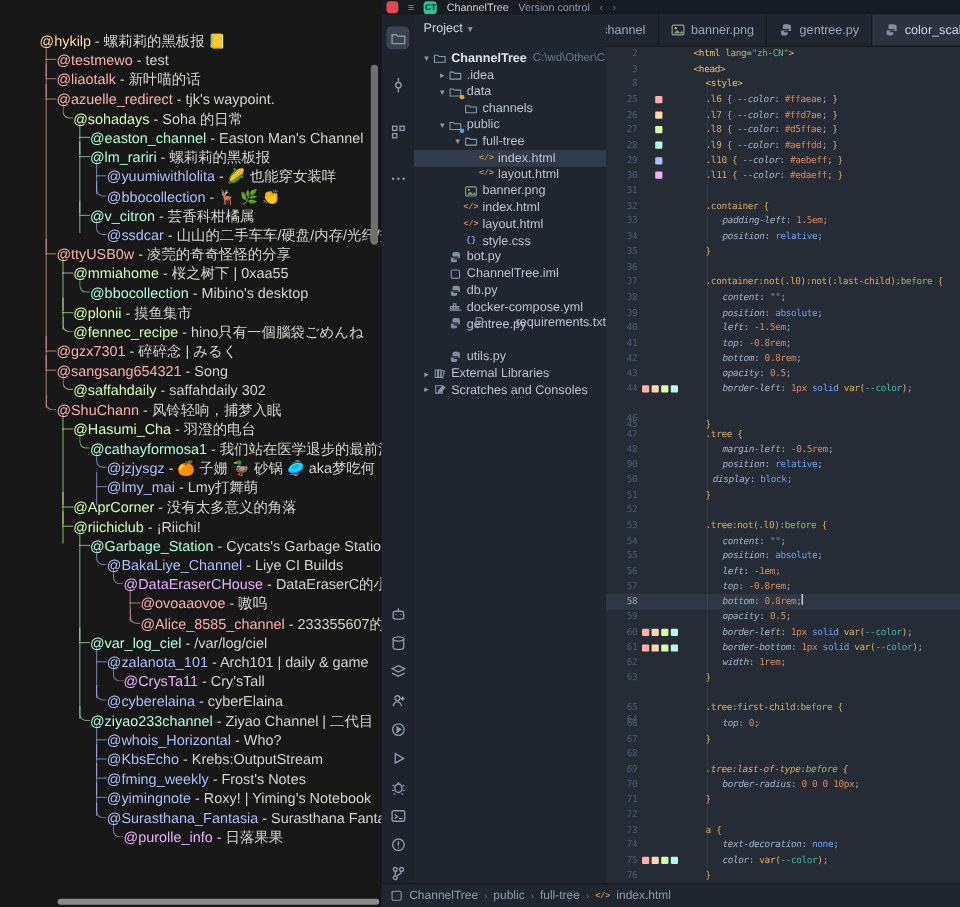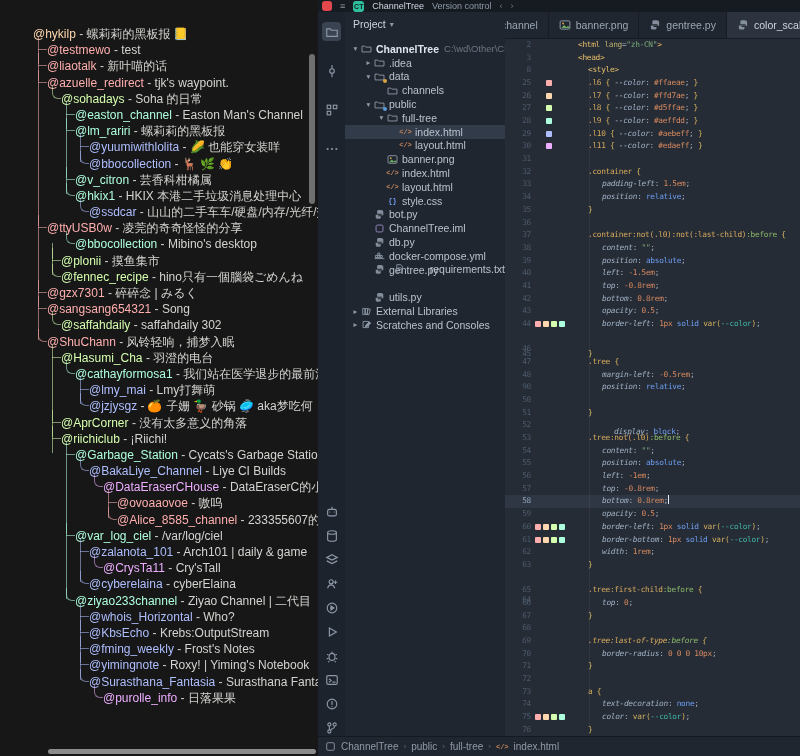--- a/index.html
+++ b/index.html
@@ -128,37 +128,37 @@
                         <div class="node" style="--c: #aebeff;">
                           <div class="row"><span class="elbow last"></span><a class="handle" href="#">@bbocollection</a><span class="desc"> - 🦌 🌿 👏</span></div>
                         </div>
                       </div>
                     </div>
                     <div class="node" style="--c: #aeffdd;">
                       <span class="vline"></span>
                       <div class="row"><span class="elbow"></span><a class="handle" href="#">@v_citron</a><span class="desc"> - 芸香科柑橘属</span></div>
                     </div>
                     <div class="node" style="--c: #aeffdd;">
-                      <div class="row"><span class="elbow last"></span><a class="handle" href="#">@hkix1</a><span class="desc"> - HKIX 本港二手垃圾消息处理中心</span></div>
                       <div class="kids">
                         <div class="node" style="--c: #aebeff;">
                           <div class="row"><span class="elbow last"></span><a class="handle" href="#">@ssdcar</a><span class="desc"> - 山山的二手车车/硬盘/内存/光纤/交换机</span></div>
                         </div>
                       </div>
                     </div>
                   </div>
                 </div>
               </div>
             </div>
             <div class="node" style="--c: #ffaeae;">
               <span class="vline"></span>
               <div class="row"><span class="elbow"></span><a class="handle" href="#">@ttyUSB0w</a><span class="desc"> - 凌莞的奇奇怪怪的分享</span></div>
               <div class="kids">
                 <div class="node" style="--c: #d5ffae;">
                   <span class="vline"></span>
+                  <div class="row"><span class="elbow"></span><a class="handle" href="#">@mmiahome</a><span class="desc"> - 桜之树下 | 0xaa55</span></div>
                   <div class="kids">
                     <div class="node" style="--c: #aeffdd;">
                       <div class="row"><span class="elbow last"></span><a class="handle" href="#">@bbocollection</a><span class="desc"> - Mibino's desktop</span></div>
                     </div>
                   </div>
                 </div>
                 <div class="node" style="--c: #d5ffae;">
                   <span class="vline"></span>
                   <div class="row"><span class="elbow"></span><a class="handle" href="#">@plonii</a><span class="desc"> - 摸鱼集市</span></div>
                 </div>
@@ -184,25 +184,25 @@
               <div class="row"><span class="elbow last"></span><a class="handle" href="#">@ShuChann</a><span class="desc"> - 风铃轻响，捕梦入眠</span></div>
               <div class="kids">
                 <div class="node" style="--c: #d5ffae;">
                   <span class="vline"></span>
                   <div class="row"><span class="elbow"></span><a class="handle" href="#">@Hasumi_Cha</a><span class="desc"> - 羽澄的电台</span></div>
                   <div class="kids">
                     <div class="node" style="--c: #aeffdd;">
                       <div class="row"><span class="elbow last"></span><a class="handle" href="#">@cathayformosa1</a><span class="desc"> - 我们站在医学退步的最前沿</span></div>
                       <div class="kids">
                         <div class="node" style="--c: #aebeff;">
+                          <div class="row"><span class="elbow last"></span><a class="handle" href="#">@jzjysgz</a><span class="desc"> - 🍊 子姗 🦆 砂锅 🥏 aka梦吃何</span></div>
+                        </div>
+                        <div class="node" style="--c: #aebeff;">
                           <span class="vline"></span>
                           <div class="row"><span class="elbow"></span><a class="handle" href="#">@lmy_mai</a><span class="desc"> - Lmy打舞萌</span></div>
-                        </div>
-                        <div class="node" style="--c: #aebeff;">
-                          <div class="row"><span class="elbow last"></span><a class="handle" href="#">@jzjysgz</a><span class="desc"> - 🍊 子姗 🦆 砂锅 🥏 aka梦吃何</span></div>
                         </div>
                       </div>
                     </div>
                   </div>
                 </div>
                 <div class="node" style="--c: #d5ffae;">
                   <span class="vline"></span>
                   <div class="row"><span class="elbow"></span><a class="handle" href="#">@AprCorner</a><span class="desc"> - 没有太多意义的角落</span></div>
                 </div>
                 <div class="node" style="--c: #d5ffae;">
@@ -645,21 +645,21 @@
           <div class="cline" style="top: 229.24px;"><span class="lnum">40</span><span class="ctext" style="left: 97px;"><span class="t-p">left</span><span class="t-u">: </span><span class="t-n">-1.5em</span><span class="t-u">;</span></span></div>
           <div class="cline" style="top: 241.92px;"><span class="lnum">41</span><span class="ctext" style="left: 97px;"><span class="t-p">top</span><span class="t-u">: </span><span class="t-n">-0.8rem</span><span class="t-u">;</span></span></div>
           <div class="cline" style="top: 254.6px;"><span class="lnum">42</span><span class="ctext" style="left: 97px;"><span class="t-p">bottom</span><span class="t-u">: </span><span class="t-n">0.8rem</span><span class="t-u">;</span></span></div>
           <div class="cline" style="top: 267.28px;"><span class="lnum">43</span><span class="ctext" style="left: 97px;"><span class="t-p">opacity</span><span class="t-u">: </span><span class="t-n">0.5</span><span class="t-u">;</span></span></div>
           <div class="cline" style="top: 279.96px;"><span class="lnum">44</span><span class="sw" style="background: rgb(255, 174, 174); left: 30px;"></span><span class="sw" style="background: rgb(255, 215, 174); left: 38px;"></span><span class="sw" style="background: rgb(213, 255, 174); left: 46px;"></span><span class="sw" style="background: rgb(174, 255, 221); left: 54px;"></span><span class="ctext" style="left: 97px;"><span class="t-p">border-left</span><span class="t-u">: </span><span class="t-n">1px</span><span class="t-x"> </span><span class="t-v">solid</span><span class="t-x"> </span><span class="t-b">var(</span><span class="t-w">--color</span><span class="t-b">)</span><span class="t-u">;</span></span></div>
           <div class="cline" style="top: 310px;"><span class="lnum">45</span><span class="ctext" style="left: 83px;"><span class="t-b">}</span></span></div>
           <div class="cline" style="top: 305.32px;"><span class="lnum">46</span><span class="ctext" style="left: 83px;"></span></div>
           <div class="cline" style="top: 318px;"><span class="lnum">47</span><span class="ctext" style="left: 83px;"><span class="t-l">.tree </span><span class="t-b">{</span></span></div>
           <div class="cline" style="top: 330.68px;"><span class="lnum">48</span><span class="ctext" style="left: 97px;"><span class="t-p">margin-left</span><span class="t-u">: </span><span class="t-n">-0.5rem</span><span class="t-u">;</span></span></div>
           <div class="cline" style="top: 343.36px;"><span class="lnum">90</span><span class="ctext" style="left: 97px;"><span class="t-p">position</span><span class="t-u">: </span><span class="t-v">relative</span><span class="t-u">;</span></span></div>
-          <div class="cline" style="top: 356.04px;"><span class="lnum">50</span><span class="ctext" style="left: 109px; margin-top: 32px;"><span class="t-p">display</span><span class="t-u">: </span><span class="t-v">block</span><span class="t-u">;</span></span></div>
+          <div class="cline" style="top: 356.04px;"><span class="lnum">50</span><span class="ctext" style="left: 89px;"><span class="t-p">display</span><span class="t-u">: </span><span class="t-v">block</span><span class="t-u">;</span></span></div>
           <div class="cline" style="top: 368.72px;"><span class="lnum">51</span><span class="ctext" style="left: 83px;"><span class="t-b">}</span></span></div>
           <div class="cline" style="top: 381.4px;"><span class="lnum">52</span><span class="ctext" style="left: 83px;"></span></div>
           <div class="cline" style="top: 394.08px;"><span class="lnum">53</span><span class="ctext" style="left: 83px;"><span class="t-l">.tree:not(.l0)</span><span class="t-e">:before </span><span class="t-b">{</span></span></div>
           <div class="cline" style="top: 406.76px;"><span class="lnum">54</span><span class="ctext" style="left: 97px;"><span class="t-p">content</span><span class="t-u">: </span><span class="t-s">""</span><span class="t-u">;</span></span></div>
           <div class="cline" style="top: 419.44px;"><span class="lnum">55</span><span class="ctext" style="left: 97px;"><span class="t-p">position</span><span class="t-u">: </span><span class="t-v">absolute</span><span class="t-u">;</span></span></div>
           <div class="cline" style="top: 432.12px;"><span class="lnum">56</span><span class="ctext" style="left: 97px;"><span class="t-p">left</span><span class="t-u">: </span><span class="t-n">-1em</span><span class="t-u">;</span></span></div>
           <div class="cline" style="top: 444.8px;"><span class="lnum">57</span><span class="ctext" style="left: 97px;"><span class="t-p">top</span><span class="t-u">: </span><span class="t-n">-0.8rem</span><span class="t-u">;</span></span></div>
           <div class="cline cur" style="top: 457.48px;"><span class="lnum">58</span><span class="ctext" style="left: 97px;"><span class="t-p">bottom</span><span class="t-u">: </span><span class="t-n">0.8rem</span><span class="t-u">;</span><span class="caret"></span></span></div>
           <div class="cline" style="top: 470.16px;"><span class="lnum">59</span><span class="ctext" style="left: 97px;"><span class="t-p">opacity</span><span class="t-u">: </span><span class="t-n">0.5</span><span class="t-u">;</span></span></div>
           <div class="cline" style="top: 482.84px;"><span class="lnum">60</span><span class="sw" style="background: rgb(255, 174, 174); left: 30px;"></span><span class="sw" style="background: rgb(255, 215, 174); left: 38px;"></span><span class="sw" style="background: rgb(213, 255, 174); left: 46px;"></span><span class="sw" style="background: rgb(174, 255, 221); left: 54px;"></span><span class="ctext" style="left: 97px;"><span class="t-p">border-left</span><span class="t-u">: </span><span class="t-n">1px</span><span class="t-x"> </span><span class="t-v">solid</span><span class="t-x"> </span><span class="t-b">var(</span><span class="t-w">--color</span><span class="t-b">)</span><span class="t-u">;</span></span></div>

